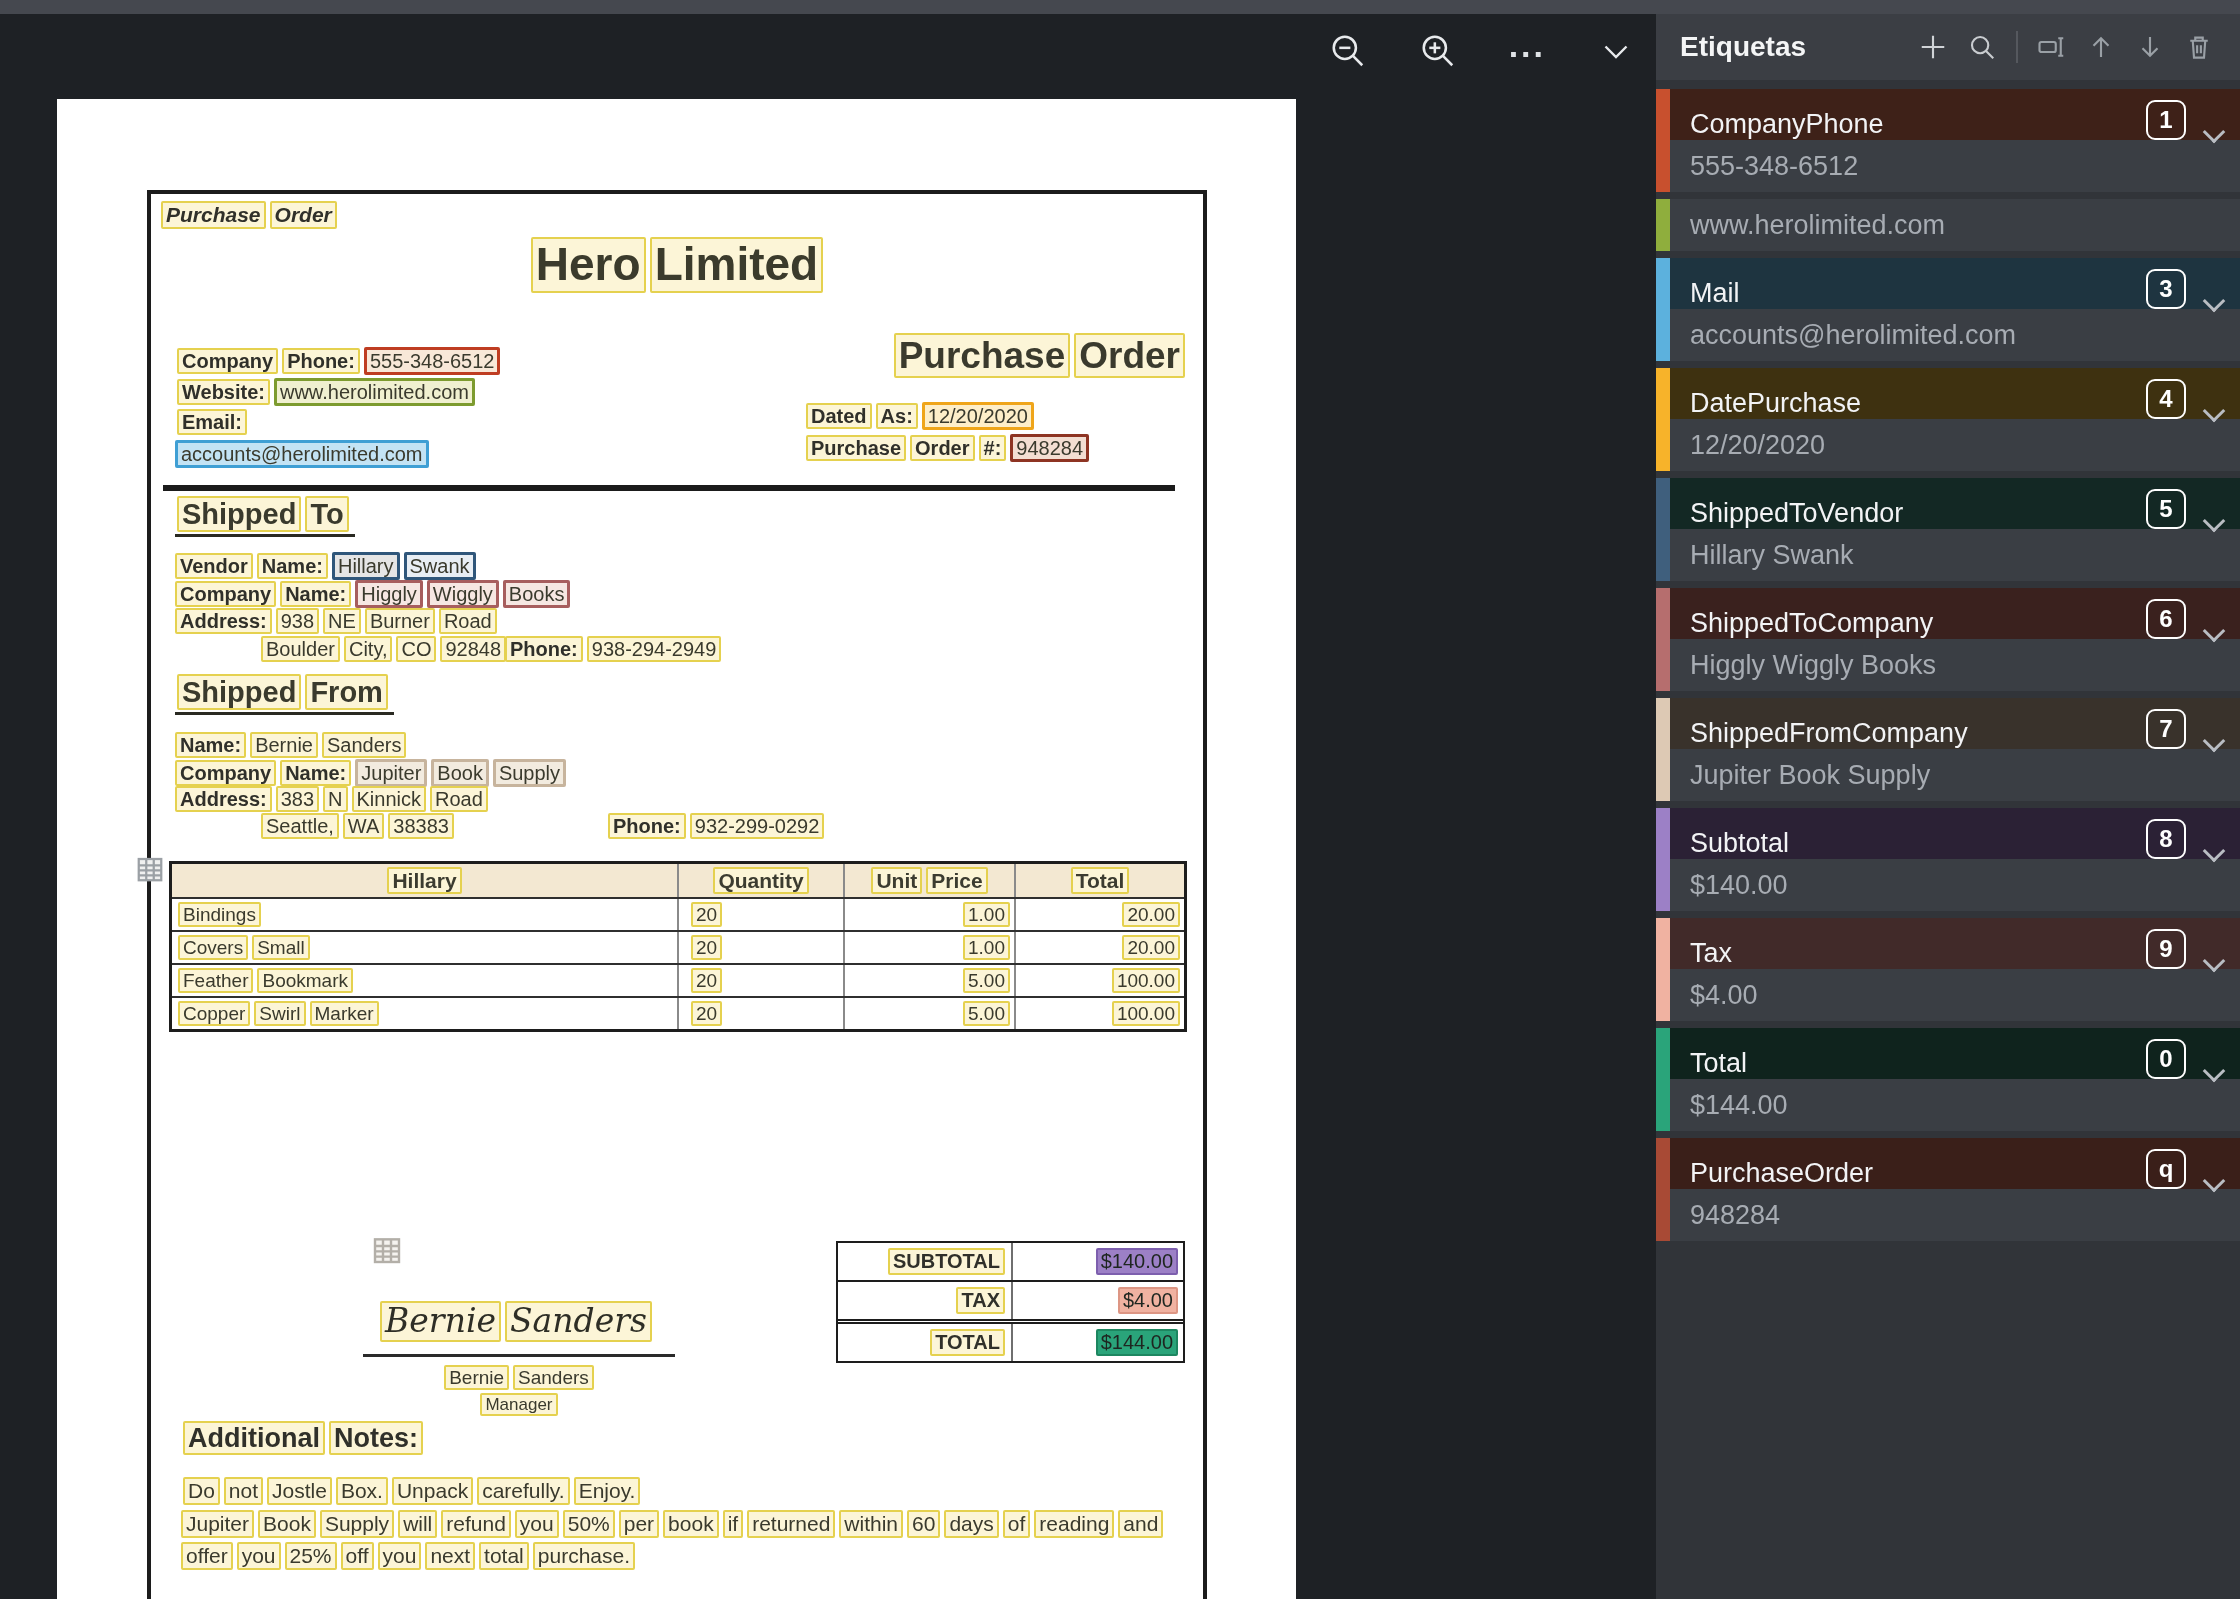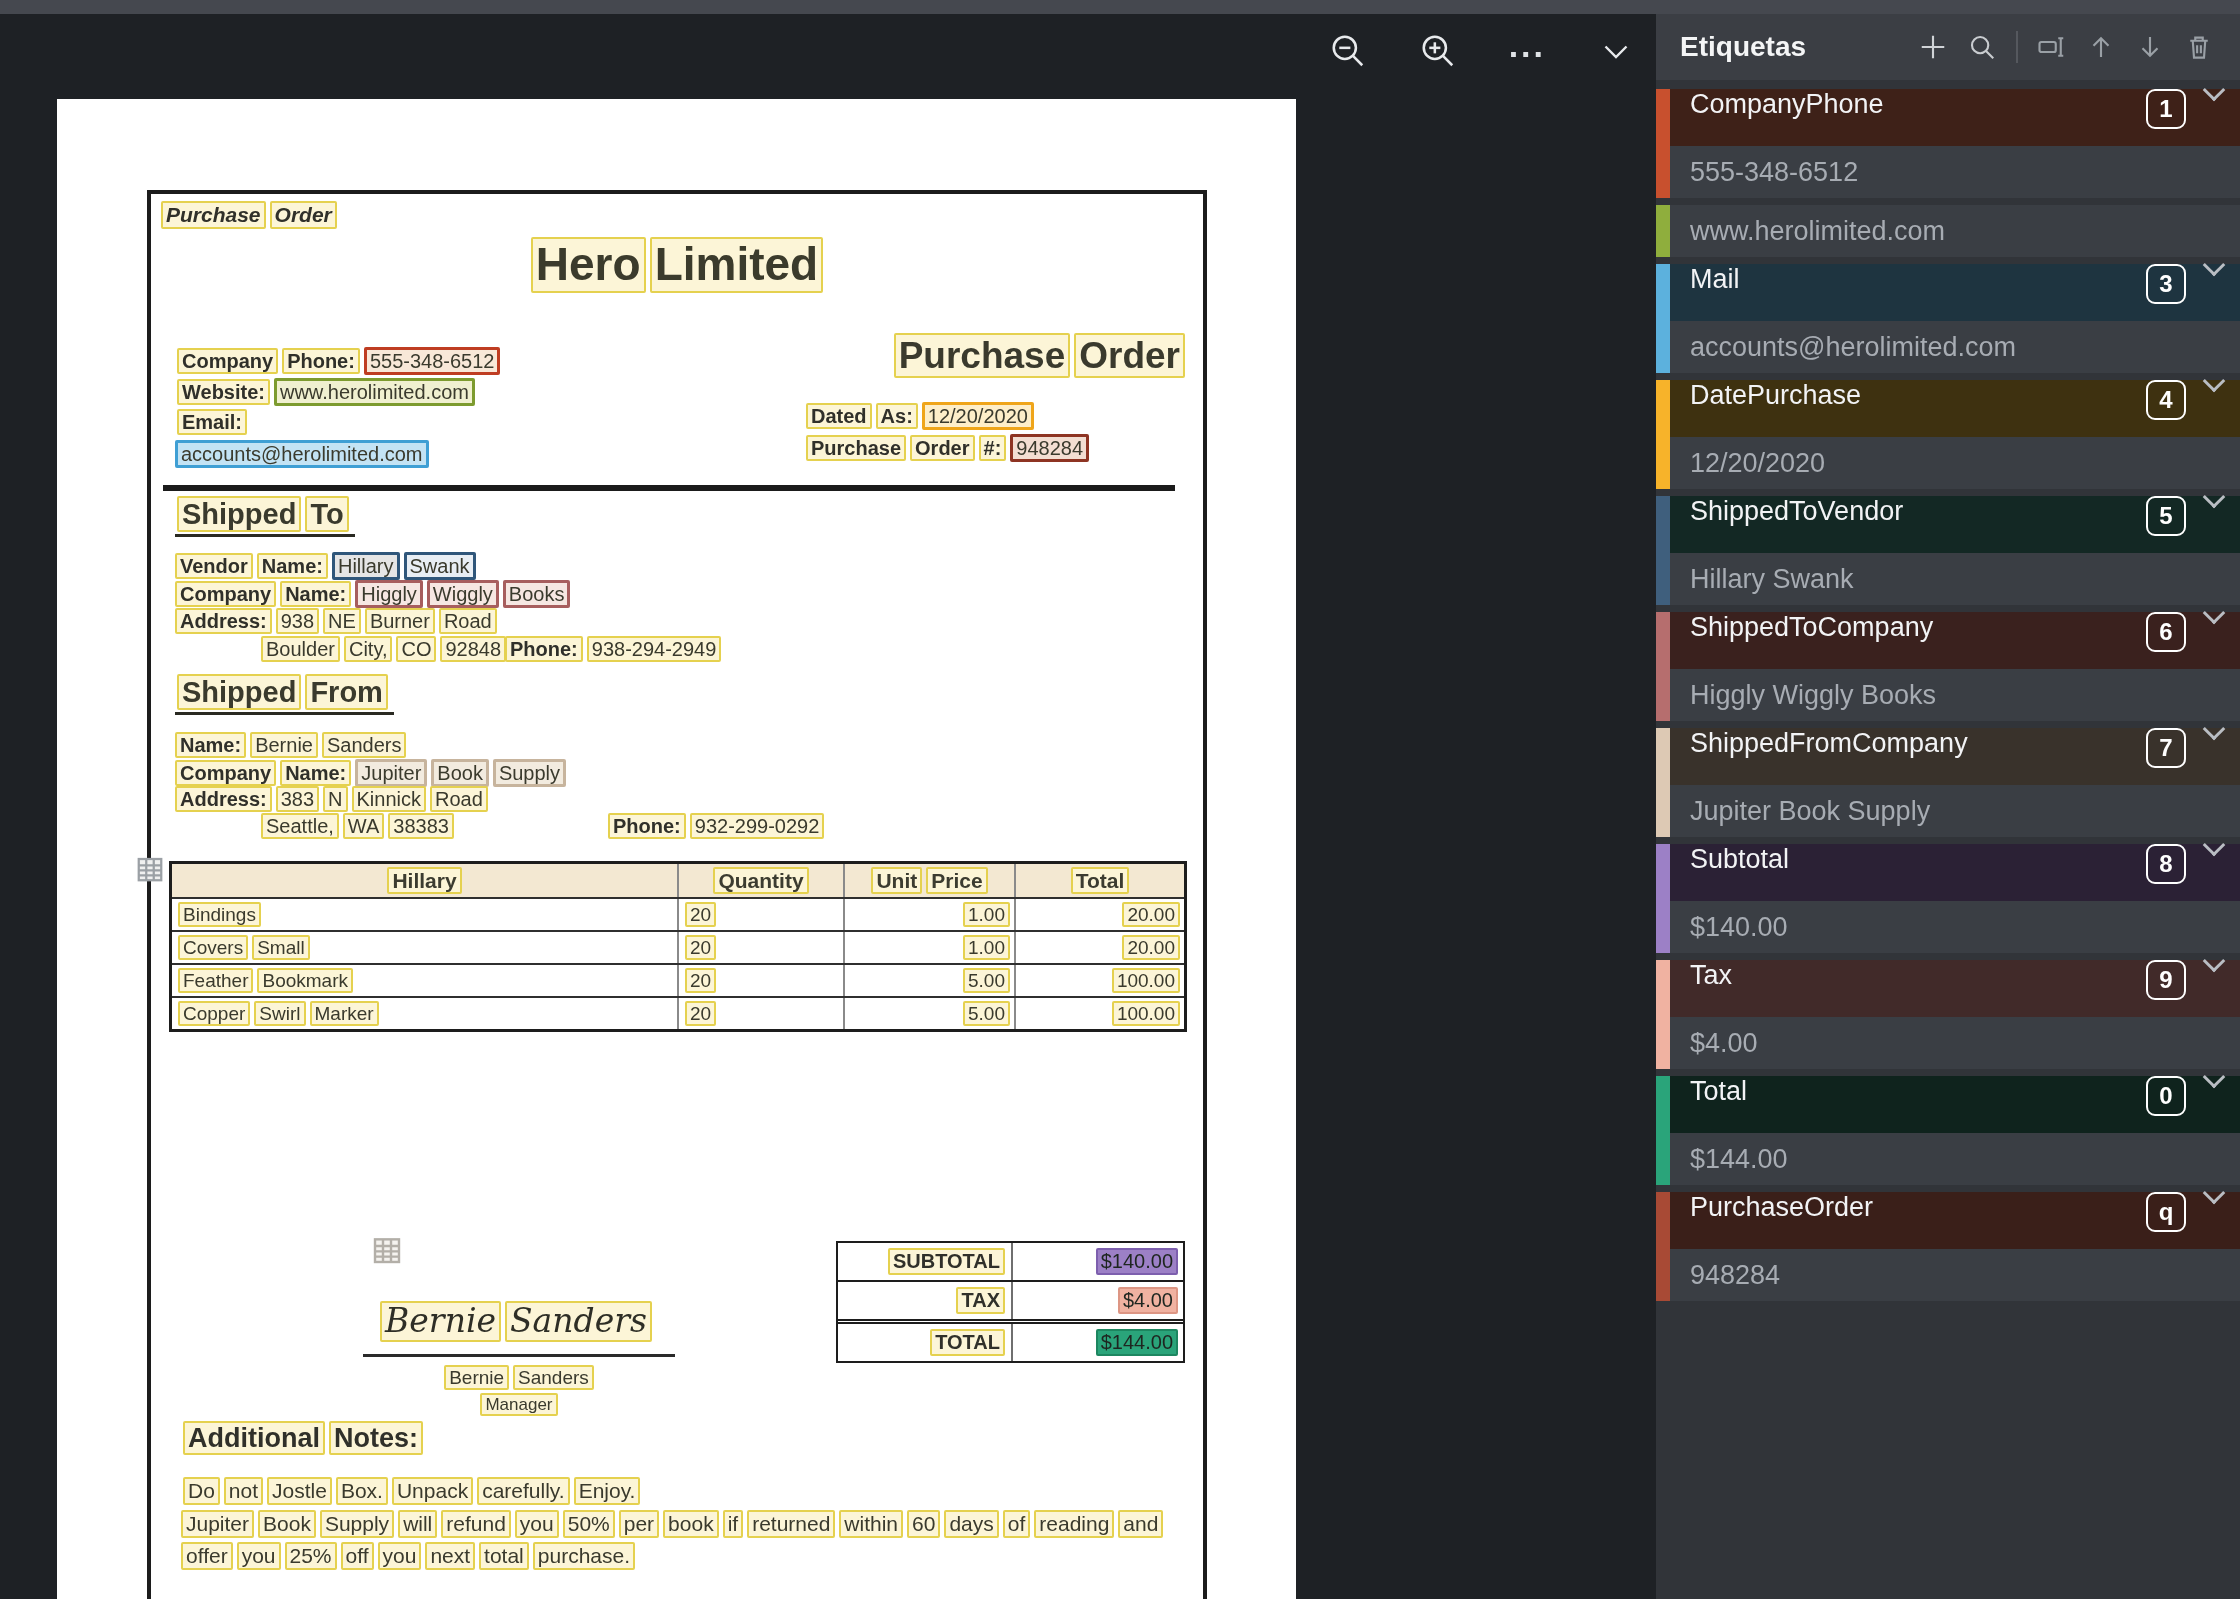--- a/index.html
+++ b/index.html
@@ -33,21 +33,21 @@
   .po-head{top:138px;right:16px;font-size:37px;font-weight:bold;}
   .divider{left:12px;top:291px;width:1012px;height:6px;background:#1b1b1b;}
   .sec-h{font-size:29px;font-weight:bold;border-bottom:3px solid #2a2a22;padding:0 4px 1px 0;}
 
   
   .items{left:18px;top:667px;width:1012px;border:3px solid #1d1d1d;background:#fff;}
   .irow{display:flex;height:31px;border-top:2px solid #2f2f2f;align-items:center;font-size:19px;}
   .irow.head{height:33px;background:#f3e8d2;border-top:none;font-weight:bold;font-size:21px;color:#3c3c30;}
   .c{height:100%;display:flex;align-items:center;box-sizing:border-box;}
   .c1{width:505px;padding-left:4px;}
-  .c2{width:166px;border-left:2px solid #8a8a8a;padding-left:4px;}
+  .c2{width:166px;border-left:2px solid #8a8a8a;padding-left:10px;}
   .c3{width:171px;border-left:2px solid #8a8a8a;justify-content:flex-end;padding-right:2px;}
   .c4{flex:1;border-left:2px solid #8a8a8a;justify-content:flex-end;padding-right:2px;}
   .irow.head .c{justify-content:center;padding:0;}
 
   
   .totals{left:685px;top:1047px;width:345px;border:2.5px solid #1d1d1d;background:#fff;}
   .trow{display:flex;height:37px;align-items:center;border-top:2px solid #1d1d1d;font-size:20px;}
   .trow:first-child{border-top:none;}
   .trow.dbl{border-top:5px double #1d1d1d;}
   .tlab{width:175px;height:100%;display:flex;align-items:center;justify-content:flex-end;
@@ -68,21 +68,21 @@
   .panel{position:absolute;top:14px;right:0;bottom:0;width:584px;background:#313439;}
   .panel-header{height:66px;background:#3b3e44;display:flex;align-items:center;padding:0 26px 0 24px;}
   .panel-title{flex:1;font-size:28px;font-weight:bold;color:#f4f5f6;}
   .picons{display:flex;align-items:center;}
   .picons .icn{margin-left:19px;cursor:pointer;}
   .pdiv{width:2px;height:32px;background:#55585e;margin-left:19px;}
   .labels{padding-top:9px;}
   .tag-item{display:flex;margin-bottom:7px;}
   .tag-bar{width:14px;}
   .tag-main{flex:1;}
-  .tag-head{height:51px;display:flex;align-items:flex-start;padding:0 18px 6px 20px;cursor:pointer;}
+  .tag-head{height:51px;display:flex;align-items:flex-end;padding:0 18px 0 20px;cursor:pointer;}
   .tag-name{flex:1;color:#f2f3f5;font-size:27px;}
   .badge{width:36px;height:36px;border:2.5px solid #ffffff;border-radius:9px;color:#fff;
          font-size:24px;font-weight:bold;display:flex;align-items:center;justify-content:center;
          margin-right:20px;flex:none;}
   .chev{width:13px;height:13px;border-right:3px solid #b9bdc3;border-bottom:3px solid #b9bdc3;
         transform:rotate(45deg);margin-top:-7px;flex:none;}
   .tag-val{height:52px;background:#3a3e44;color:#a7acb3;font-size:27px;
            display:flex;align-items:center;padding:0 20px;}
 </style>
 </head>

